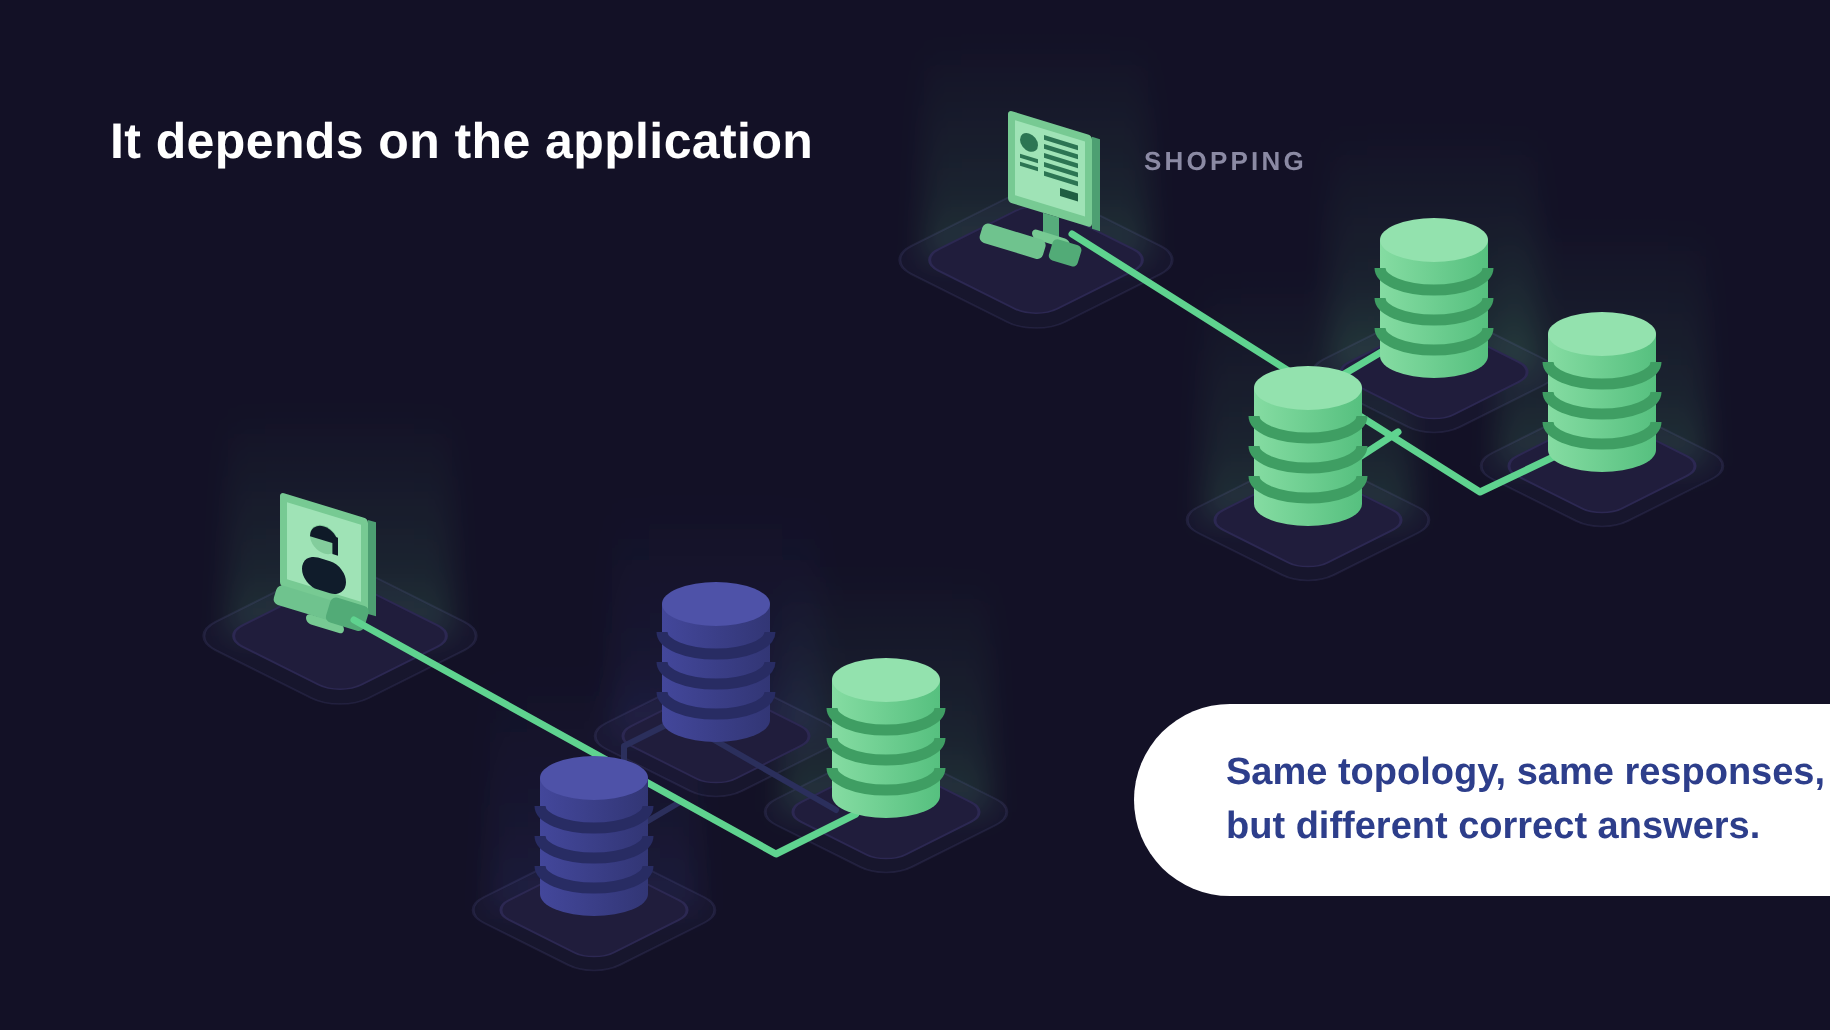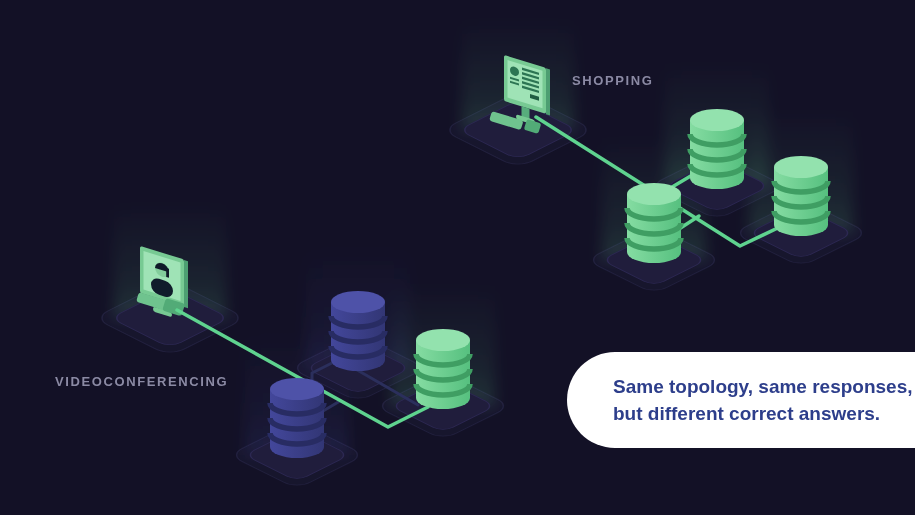--- a/index.html
+++ b/index.html
@@ -180,23 +180,23 @@
       <g stroke="#5fd38f" stroke-width="3.5" fill="none" stroke-linecap="round" stroke-linejoin="round">
         <path d="M 177,310 L 388,427 L 428,407 L 428,394"></path>
       </g>
 
       <use href="#cyl-blue" transform="translate(358,360)"></use>
       <use href="#cyl-blue" transform="translate(297,447)"></use>
       <use href="#cyl-green" transform="translate(443,398)"></use>
     </g>
   </svg>
 
+  <h1 class="page-title">It depends on the application</h1>
 
   <div class="iso-label label-shopping">SHOPPING</div>
 
-  <div class="iso-label label-vc">VIDEOCONFERENCING</div>
 
   <div class="callout">
     <div>Same topology, same responses,</div>
     <div>but different correct answers.</div>
   </div>
 
 </div>
 
 </body></html>

